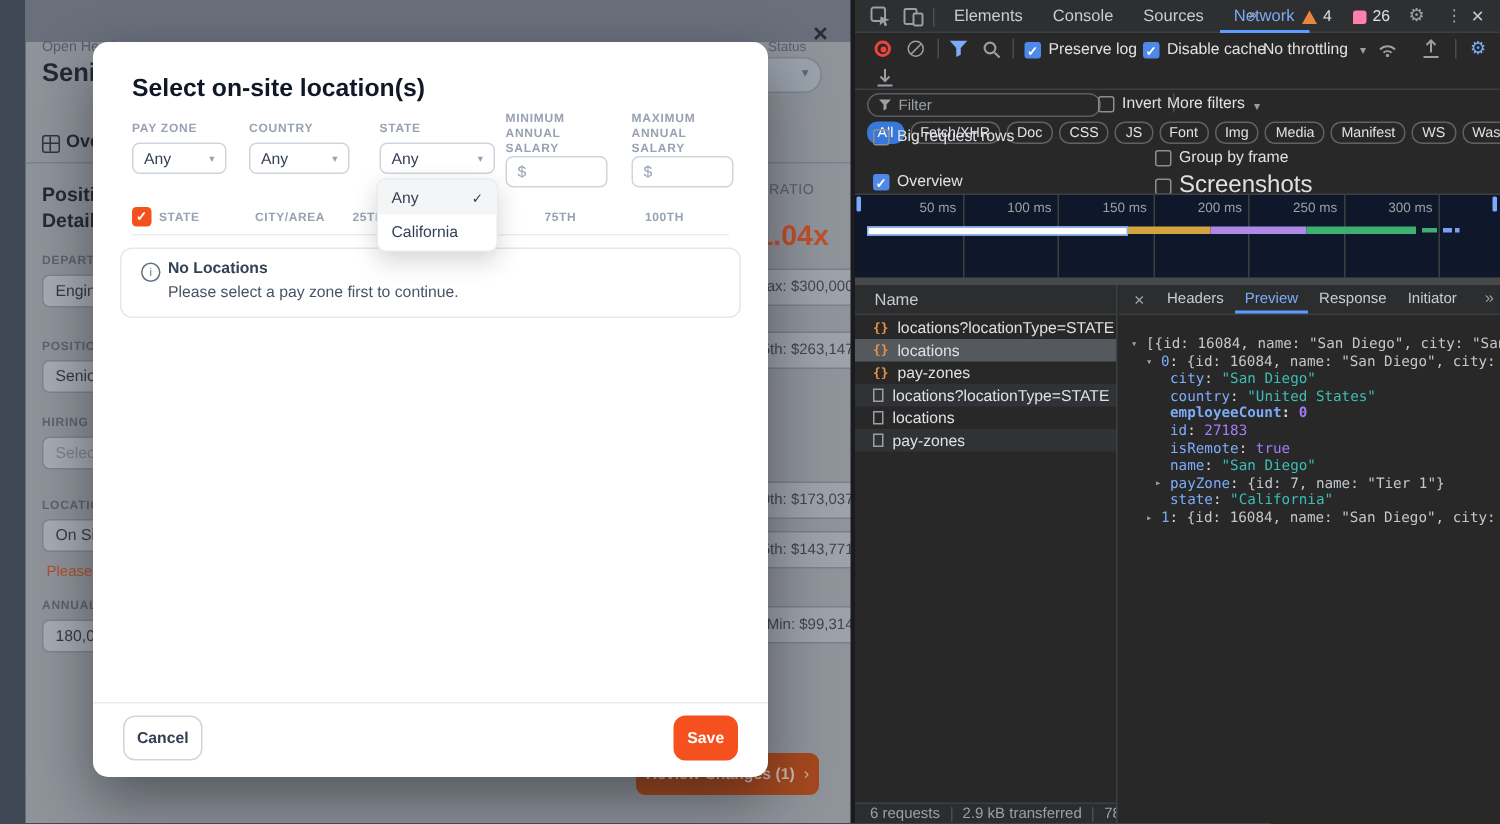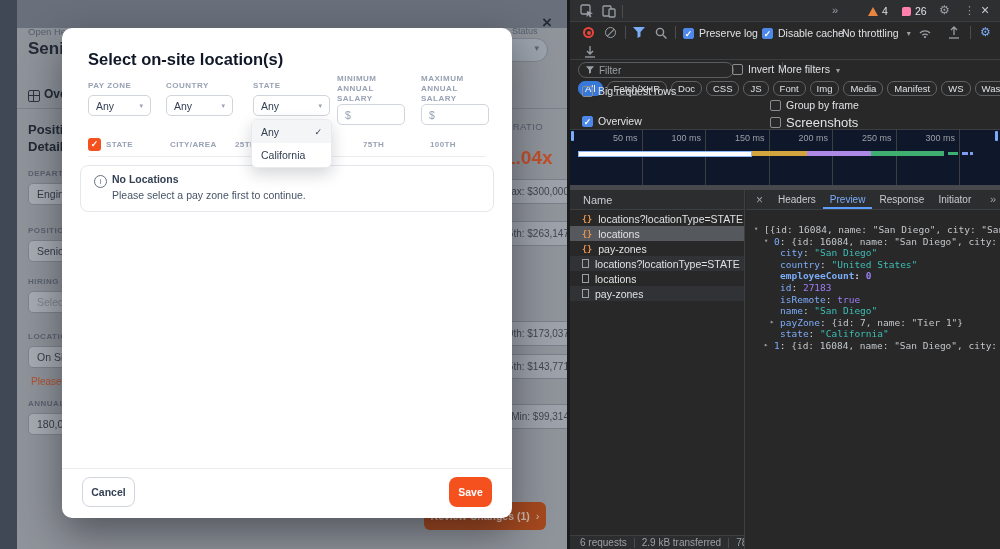--- a/index.html
+++ b/index.html
@@ -182,20 +182,26 @@
           <path d="M7 7l6 2.2-2.6 1 1 2.6-1.6.7-1-2.6L6.5 13z" fill="#9aa0a6"></path>
         </svg>
     </div>
     <div class="abs" style="left:32px;top:4px;">
       <svg width="14" height="14" viewBox="0 0 14 14">
           <rect x="1" y="2" width="8" height="10" rx="1" fill="none" stroke="#9aa0a6" stroke-width="1.3"></rect>
           <rect x="7" y="5" width="6" height="8" rx="1" fill="#2e2f31" stroke="#9aa0a6" stroke-width="1.3"></rect>
         </svg>
     </div>
     <div class="dt-sep" style="left:52px;top:5px;"></div>
+    <div class="abs" id="dt-main-tabs" style="left:56px;top:0;height:22px;display:flex;align-items:stretch;">
+        <div class="dt-tab">Elements</div>
+        <div class="dt-tab">Console</div>
+        <div class="dt-tab">Sources</div>
+        <div class="dt-tab active">Network</div>
+      </div>
     <div class="abs" style="left:262px;top:4px;color:#9aa0a6;font-size:11px;">»</div>
     <div class="abs" style="left:298px;top:5px;display:flex;align-items:center;gap:4px;">
       <span style="width:0;height:0;border-left:5px solid transparent;border-right:5px solid transparent;border-bottom:9px solid #e8853f;display:inline-block;"></span>
       <span style="font-size:10.5px;color:#dfe1e4;">4</span>
     </div>
     <div class="abs" style="left:332px;top:5px;display:flex;align-items:center;gap:4px;">
       <span style="width:9px;height:9px;background:#ff80ab;border-radius:2px 2px 2px 0;display:inline-block;"></span>
       <span style="font-size:10.5px;color:#dfe1e4;">26</span>
     </div>
     <div class="abs" style="left:369px;top:3px;color:#9aa0a6;font-size:12px;">⚙</div>
@@ -294,21 +300,21 @@
         <div style="position: absolute; left: 200px; top: 99px; display: flex; align-items: center; gap: 5px;">
           <div class="cb"></div>
           <div style="font-size: 10.5px; color: rgb(223, 225, 228);">Group by frame</div>
         </div>
         <div style="position: absolute; left: 12px; top: 115px; display: flex; align-items: center; gap: 5px;">
           <div class="cb on">✓</div>
           <div style="font-size: 10.5px; color: rgb(223, 225, 228);">Overview</div>
         </div>
         <div style="position: absolute; left: 200px; top: 115px; display: flex; align-items: center; gap: 5px;">
           <div class="cb"></div>
-          <div style="font-size: 13px; color: rgb(223, 225, 228);">Screenshots</div>
+          <div style="font-size: 16px; color: rgb(223, 225, 228);">Screenshots</div>
         </div>
       </div>
     <div class="abs" style="left:0;top:129px;width:430px;height:1px;background:#3c3f41;"></div>
 
     <div class="abs" id="dt-timeline" style="left:0;top:130px;width:430px;height:55px;background:#0f172a;overflow:hidden;">
         <div class="gridline" style="left: 71.5px; top: 0px; height: 55px;"></div>
         <div class="tick" style="left: 25.5px; top: 3px;">50 ms</div>
         <div class="gridline" style="left: 135px; top: 0px; height: 55px;"></div>
         <div class="tick" style="left: 89px; top: 3px;">100 ms</div>
         <div class="gridline" style="left: 198.5px; top: 0px; height: 55px;"></div>

